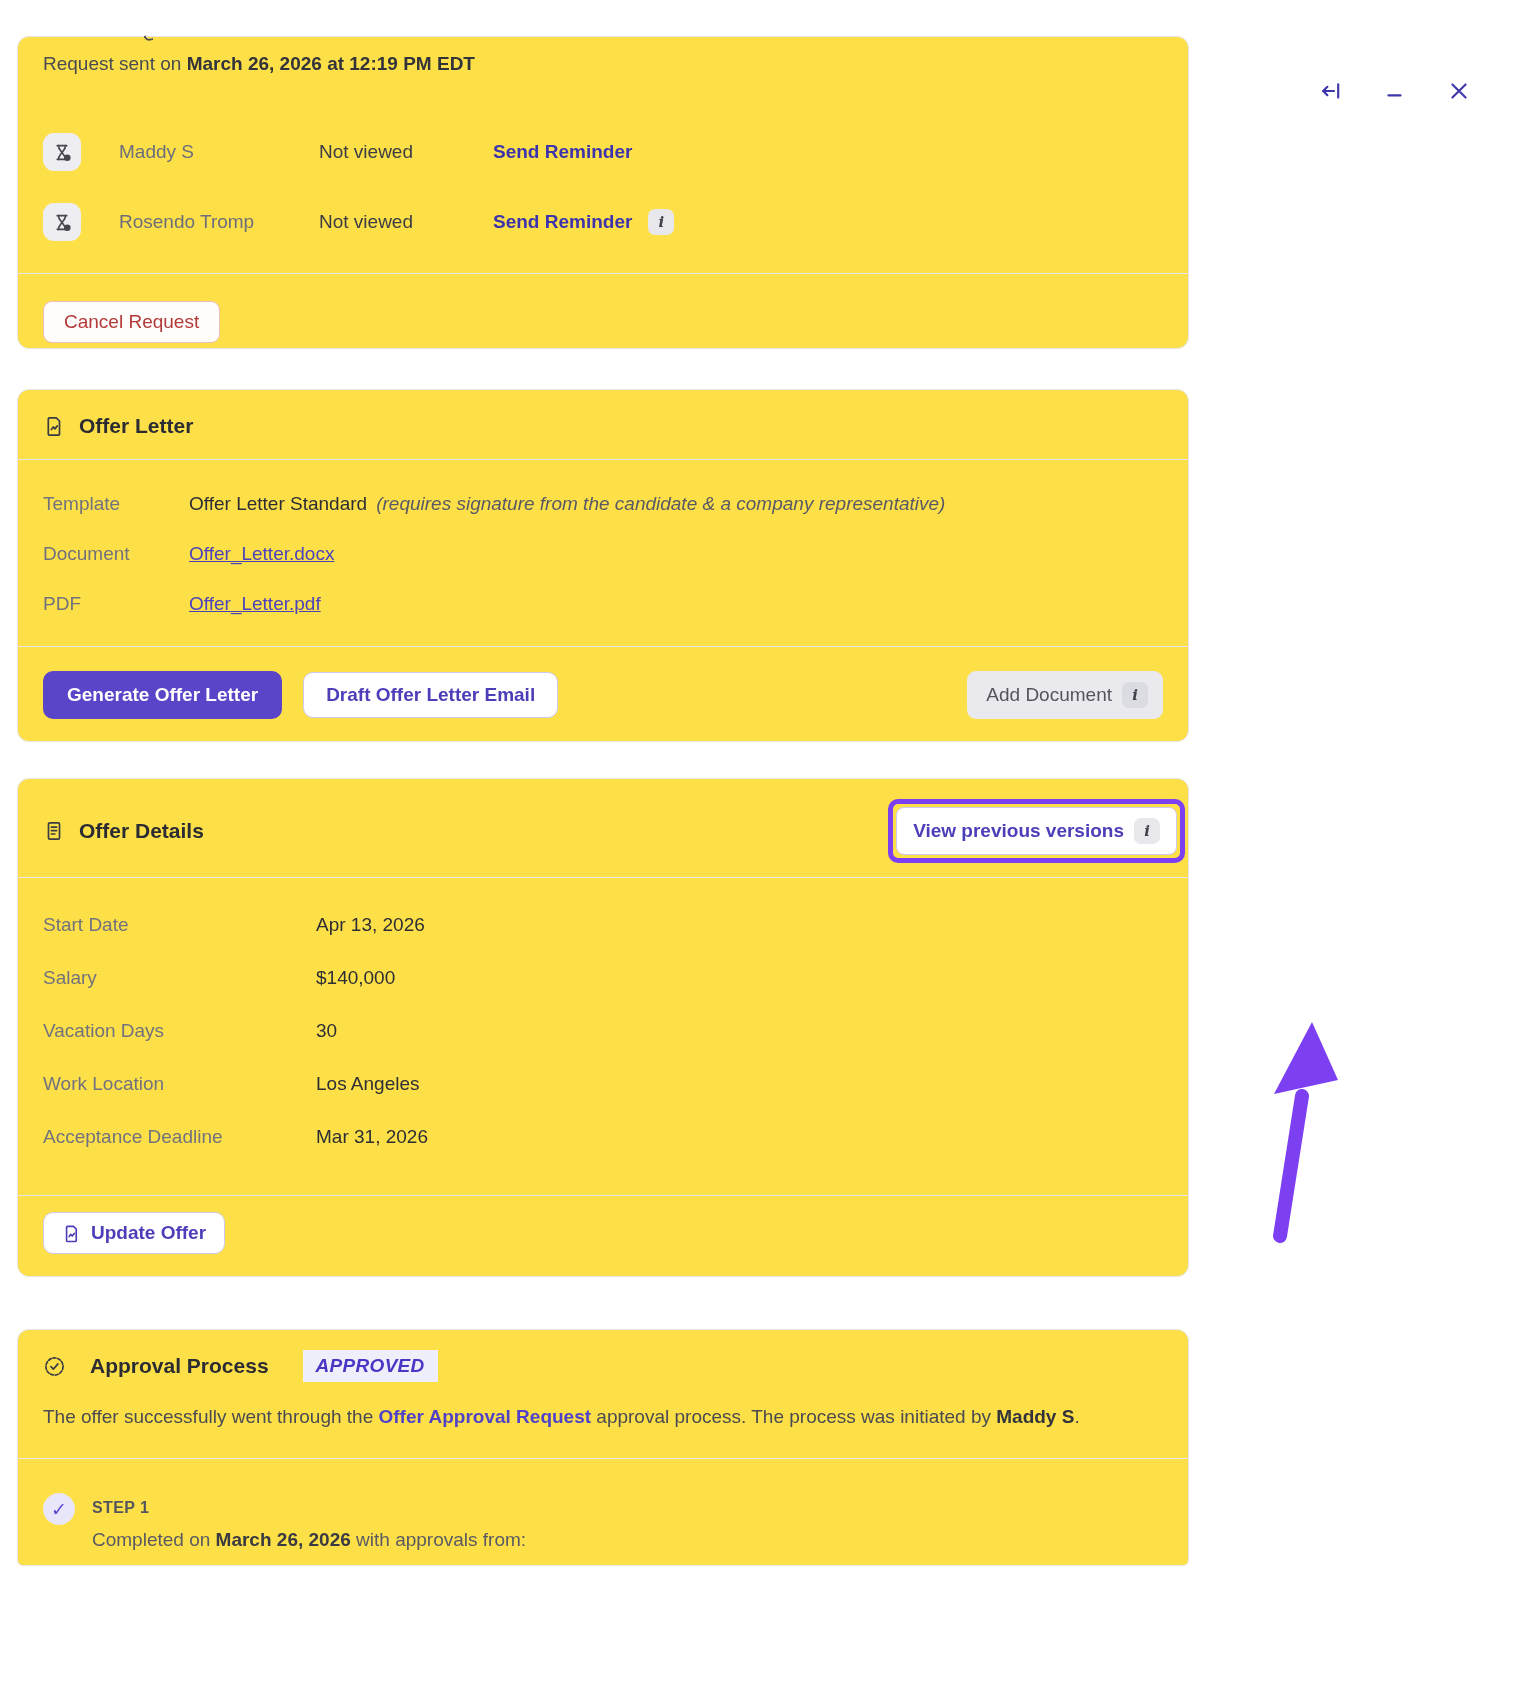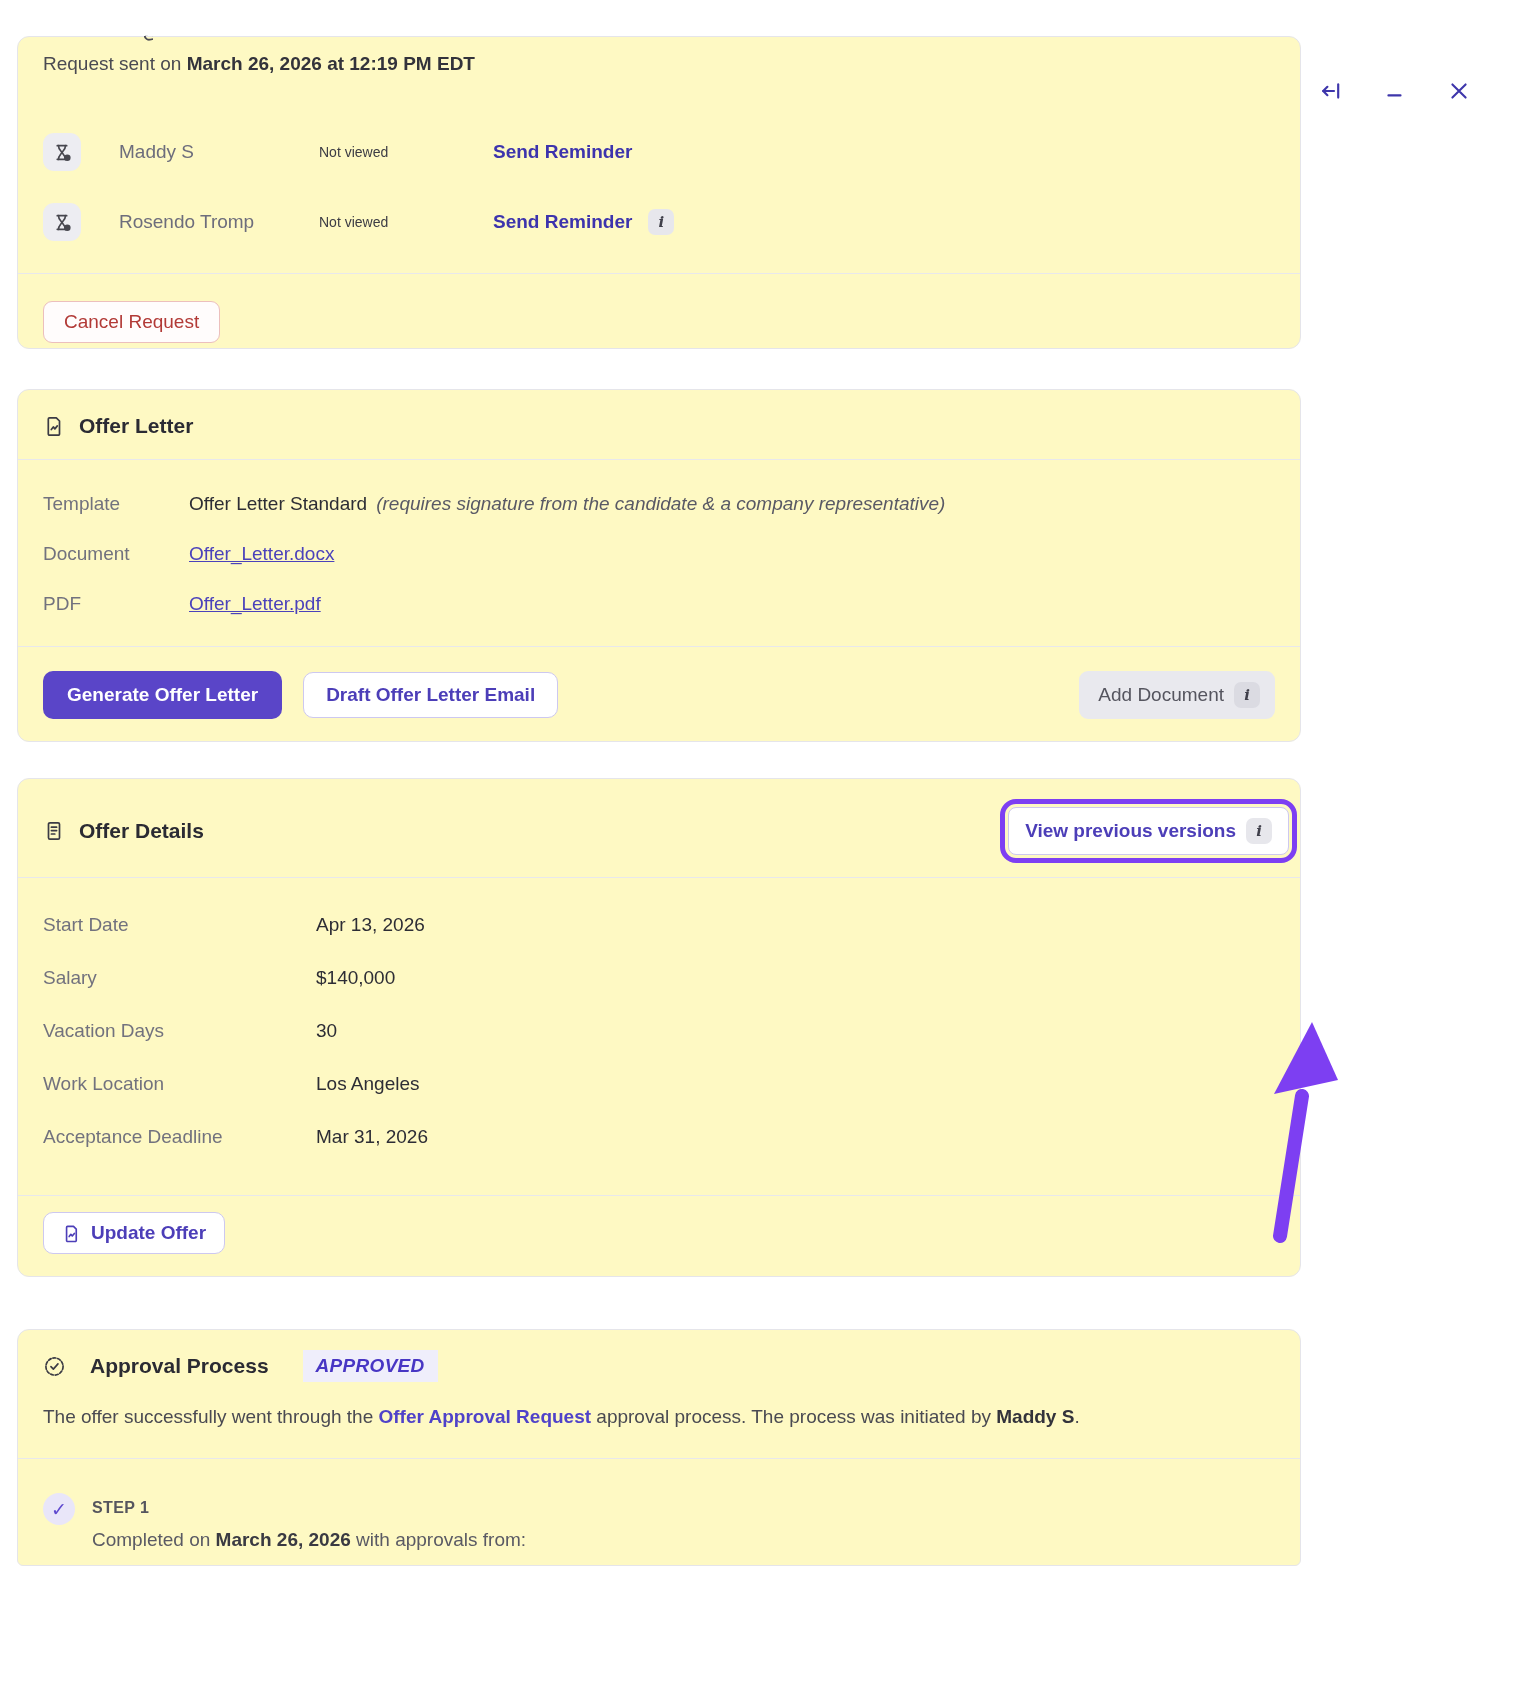--- a/index.html
+++ b/index.html
@@ -9,36 +9,36 @@
 
   
   .page-header { padding:16px 0 0 18px; }
   .eyebrow { font-size:15px; font-weight:bold; letter-spacing:1px; color:#75757f; }
   .page-title { margin-top:10px; font-size:29px; line-height:36px; font-weight:bold; color:#222229; }
 
   .window-controls { position:absolute; top:42px; left:1318px; display:flex; align-items:center; gap:38px; color:#3e36ab; }
   .window-controls .wc { width:26px; height:26px; display:flex; align-items:center; justify-content:center; cursor:pointer; }
 
   
-  .card { position:relative; margin-left:17px; width:1284px; border:1px solid #e5e5ea; border-radius:12px; background:#fef9c3; }
+  .card { position:relative; margin-left:17px; width:1172px; border:1px solid #e5e5ea; border-radius:12px; background:#fde047; }
   .divider { border-top:1px solid #e8e8ec; }
 
   
   .card-request { margin-top:36px; }
   .descender-artifact { position:absolute; left:126px; top:-2px; width:9px; height:6px;
     border-left:2.5px solid #4a4a52; border-bottom:2.5px solid #4a4a52;
     border-bottom-left-radius:7px; transform:rotate(-8deg); }
   .request-line { padding:14px 25px 0; font-size:19px; line-height:26px; color:#4a4a52; }
   .request-line b { color:#33333b; }
   .approver-rows { margin-top:55px; padding:0 25px; }
   .approver-row { display:flex; align-items:center; height:40px; }
   .approver-row + .approver-row { margin-top:30px; }
   .avatar-chip { width:38px; height:38px; border-radius:11px; background:#ededf2; display:flex; align-items:center; justify-content:center; color:#47474f; }
   .approver-name { margin-left:38px; width:200px; font-size:19px; color:#6d6d7c; }
-  .approver-status { width:174px; font-size:14px; color:#3c3c44; }
+  .approver-status { width:174px; font-size:19px; color:#3c3c44; }
   .link-action { font-size:19px; font-weight:bold; color:#3d34ad; cursor:pointer; }
   .i-badge { display:inline-flex; width:26px; height:26px; border-radius:7px; background:#e7e7ec;
     align-items:center; justify-content:center; font-family:"DejaVu Serif", serif;
     font-style:italic; font-weight:bold; font-size:15px; color:#3f3f4a; }
   .approver-row .i-badge { margin-left:16px; }
   .card-request .divider { margin-top:31px; }
   .btn { display:inline-flex; align-items:center; gap:10px; border-radius:9px; font-size:19px; cursor:pointer; border:1px solid transparent; }
   .btn-danger-outline { margin:27px 25px 5px; padding:9px 20px; color:#b23a37; border-color:#ecbfbd; background:#fffcfc; }
 
   
@@ -57,21 +57,21 @@
   .card-footer { display:flex; align-items:center; margin:24px 25px 22px; }
   .btn-primary { padding:12px 23px; background:#5a45c8; color:#ffffff; font-weight:bold; border-radius:10px; }
   .btn-outline { padding:11px 22px; color:#4c3eb8; font-weight:bold; border-color:#cdc8f0; background:#fff; border-radius:10px; }
   .btn-draft { margin-left:21px; }
   .btn-gray { margin-left:auto; padding:10px 14px 10px 18px; background:#e9e9ee; color:#55555f; }
   .btn-gray .i-badge { background:#dbdbe2; }
 
   
   .card-details { margin-top:36px; }
   .card-details .card-head { padding:20px 25px 14px; }
-  .annotation-box { margin-left:auto; margin-right:-22px; border:5px solid #7d3ff2; border-radius:16px; padding:3px; }
+  .annotation-box { margin-left:auto; margin-right:-22px; border:5px solid #7d3ff2; border-radius:10px; padding:3px; }
   .btn-versions { padding:10px 16px; border-radius:8px; }
   .card-details .kv-rows { padding:34px 25px 0; }
   .card-details .kv-label { width:273px; color:#72727e; }
   .card-details .kv-row + .kv-row { margin-top:27px; }
   .card-details .divider-lower { margin-top:45px; }
   .btn-update { margin:16px 25px 22px; padding:9px 18px; }
 
   
   .annotation-arrow { position:absolute; left:1238px; top:978px; width:120px; height:230px; pointer-events:none; }
 

